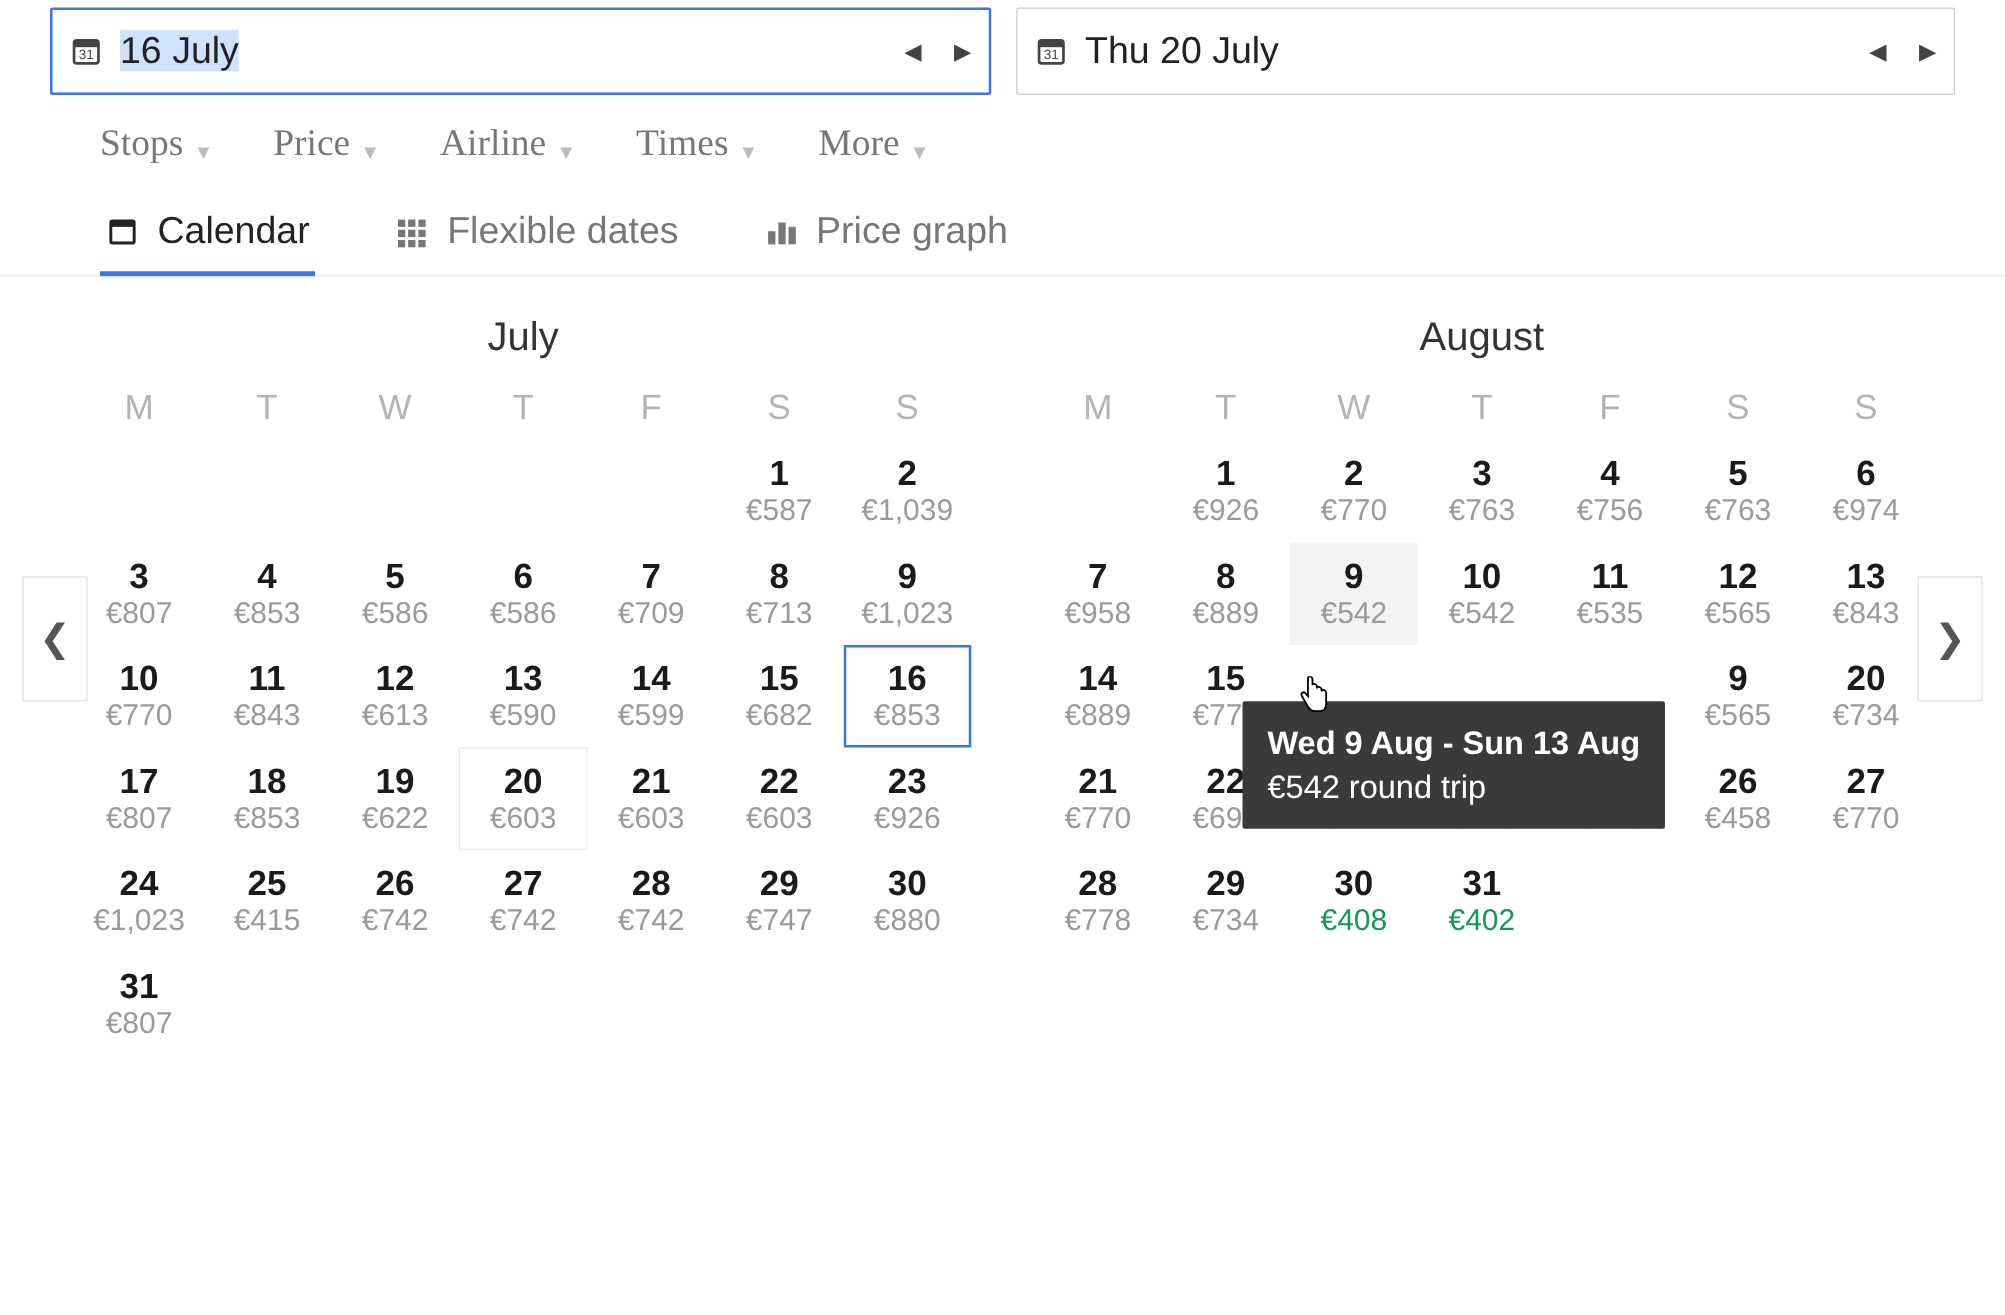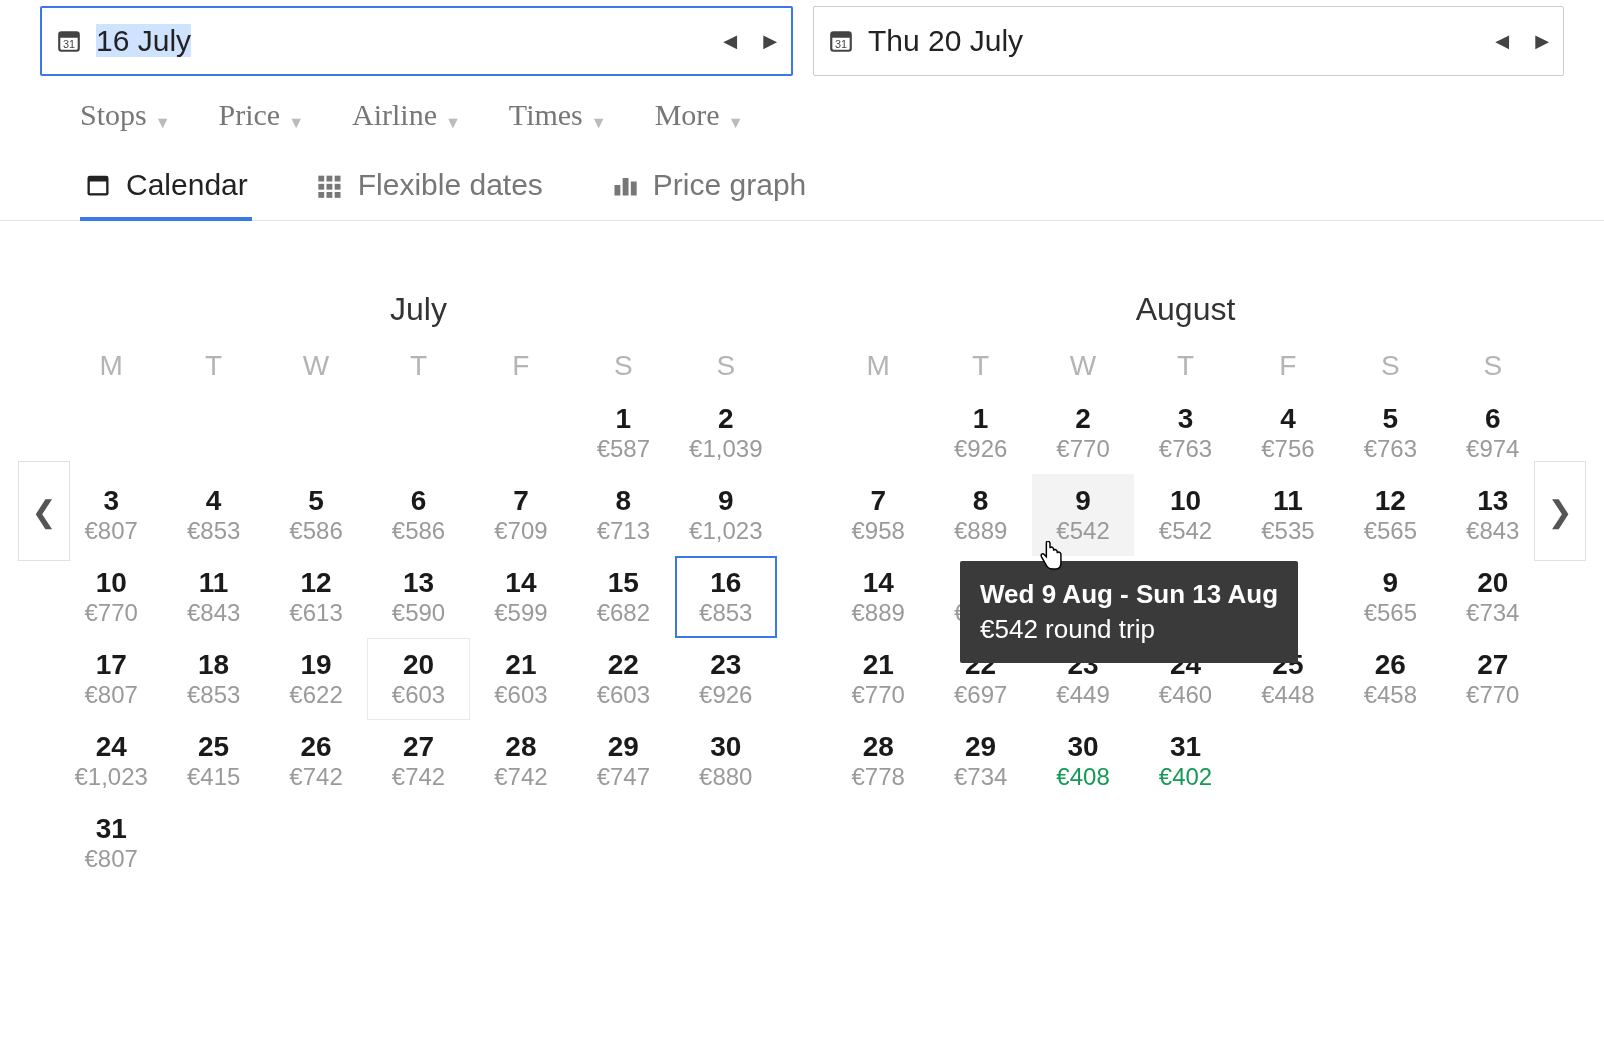--- a/index.html
+++ b/index.html
@@ -57,21 +57,21 @@
   .tab-icon {display:inline-flex;width:28px;height:28px;align-items:center;justify-content:center;}
   .months {
     display:flex;position:relative;padding:30px 60px 0 60px;gap:50px;
   }
   .nav-arrow {
     position:absolute;top:240px;width:52px;height:100px;border:1px solid #e0e0e0;background:#fff;display:flex;align-items:center;justify-content:center;font-size:30px;color:#555;cursor:pointer;
   }
   .nav-arrow.left{left:18px;}
   .nav-arrow.right{right:18px;}
   .month { flex:1; }
-  .month-title { text-align:center;font-size:32px;color:#333;margin-bottom:22px;font-weight:400;margin-top:40px;}
+  .month-title { text-align:center;font-size:32px;color:#333;margin-bottom:22px;font-weight:400;}
   .dow-row { display:grid;grid-template-columns:repeat(7,1fr);text-align:center;color:#b4b4b4;font-size:28px;font-weight:400;margin-bottom:10px;}
   .grid { display:grid;grid-template-columns:repeat(7,1fr);}
   .cell {
     height:82px;display:flex;flex-direction:column;align-items:center;justify-content:center;cursor:pointer;position:relative;
   }
   .cell .day { font-size:28px;font-weight:700;color:#1a1a1a;line-height:1;}
   .cell .price { font-size:24px;color:#9a9a9a;margin-top:4px;line-height:1;}
   .cell.green .price { color:#159957; }
   .cell.empty { cursor:default; }
   .cell.selected { border:2px solid #3b78e7;justify-content:center; }
@@ -454,21 +454,21 @@
             <div class="day">30</div>
             <div class="price">€408</div>
           </div>
           <div class="cell green">
             <div class="day">31</div>
             <div class="price">€402</div>
           </div>
         </div>
   </div>
 
-  <div class="tooltip" style="left:960px;top:340px;">
+  <div class="tooltip" style="left:994px;top:340px;">
     <div class="l1">Wed 9 Aug - Sun 13 Aug</div>
     <div>€542 round trip</div>
   </div>
   <div class="cursor-hand" style="left:1035px;top:320px;">
     <svg width="30" height="34" viewBox="0 0 24 28">
           <path d="M9 2v11l-2-2c-1-1-3 0-2 2l4 7c1 2 2 3 5 3h3c3 0 4-2 4-5v-7c0-1-1-2-2-2s-1 1-1 1v-1c0-1-1-2-2-2s-1 1-1 1v-1c0-1-1-2-2-2s-1 1-1 1V2c0-1-1-2-2-2S9 1 9 2z" fill="#fff" stroke="#000" stroke-width="1.2"></path>
         </svg>
   </div>
 </div>
 

